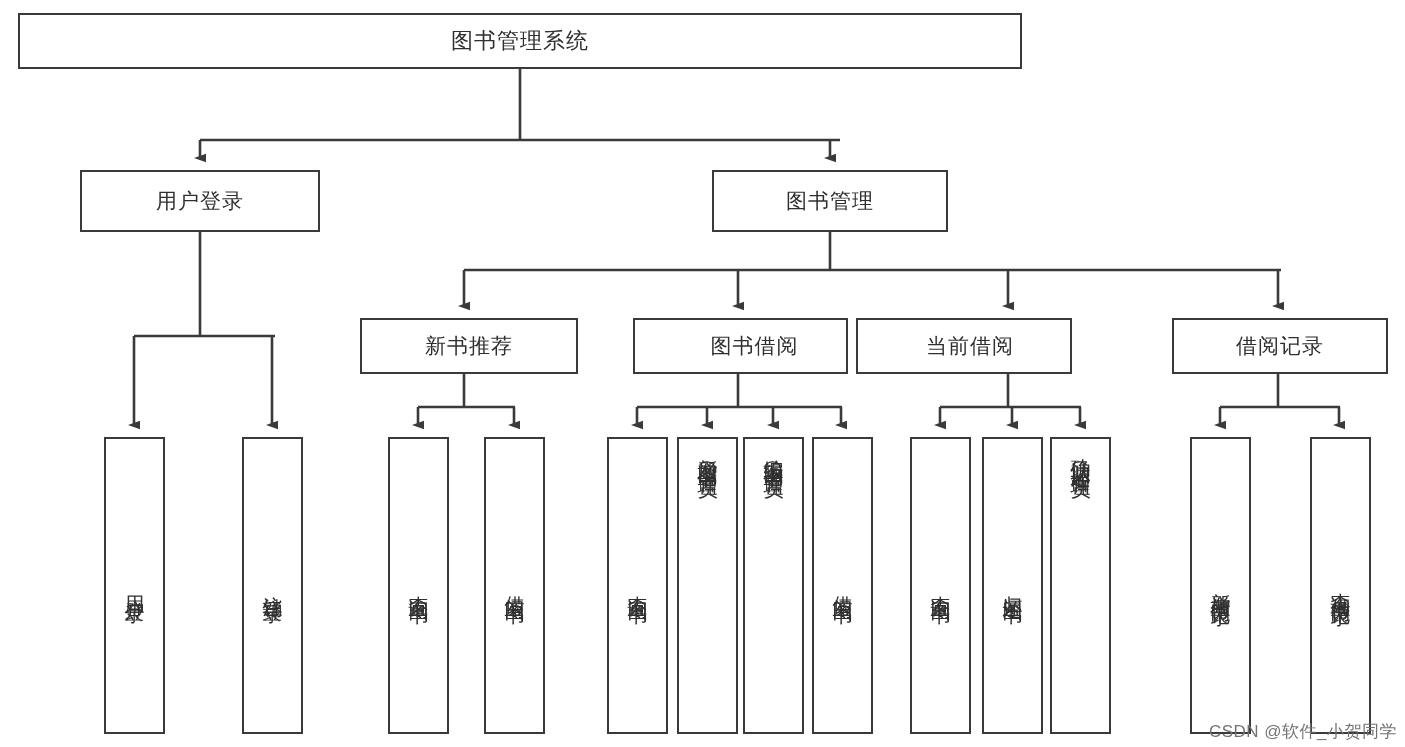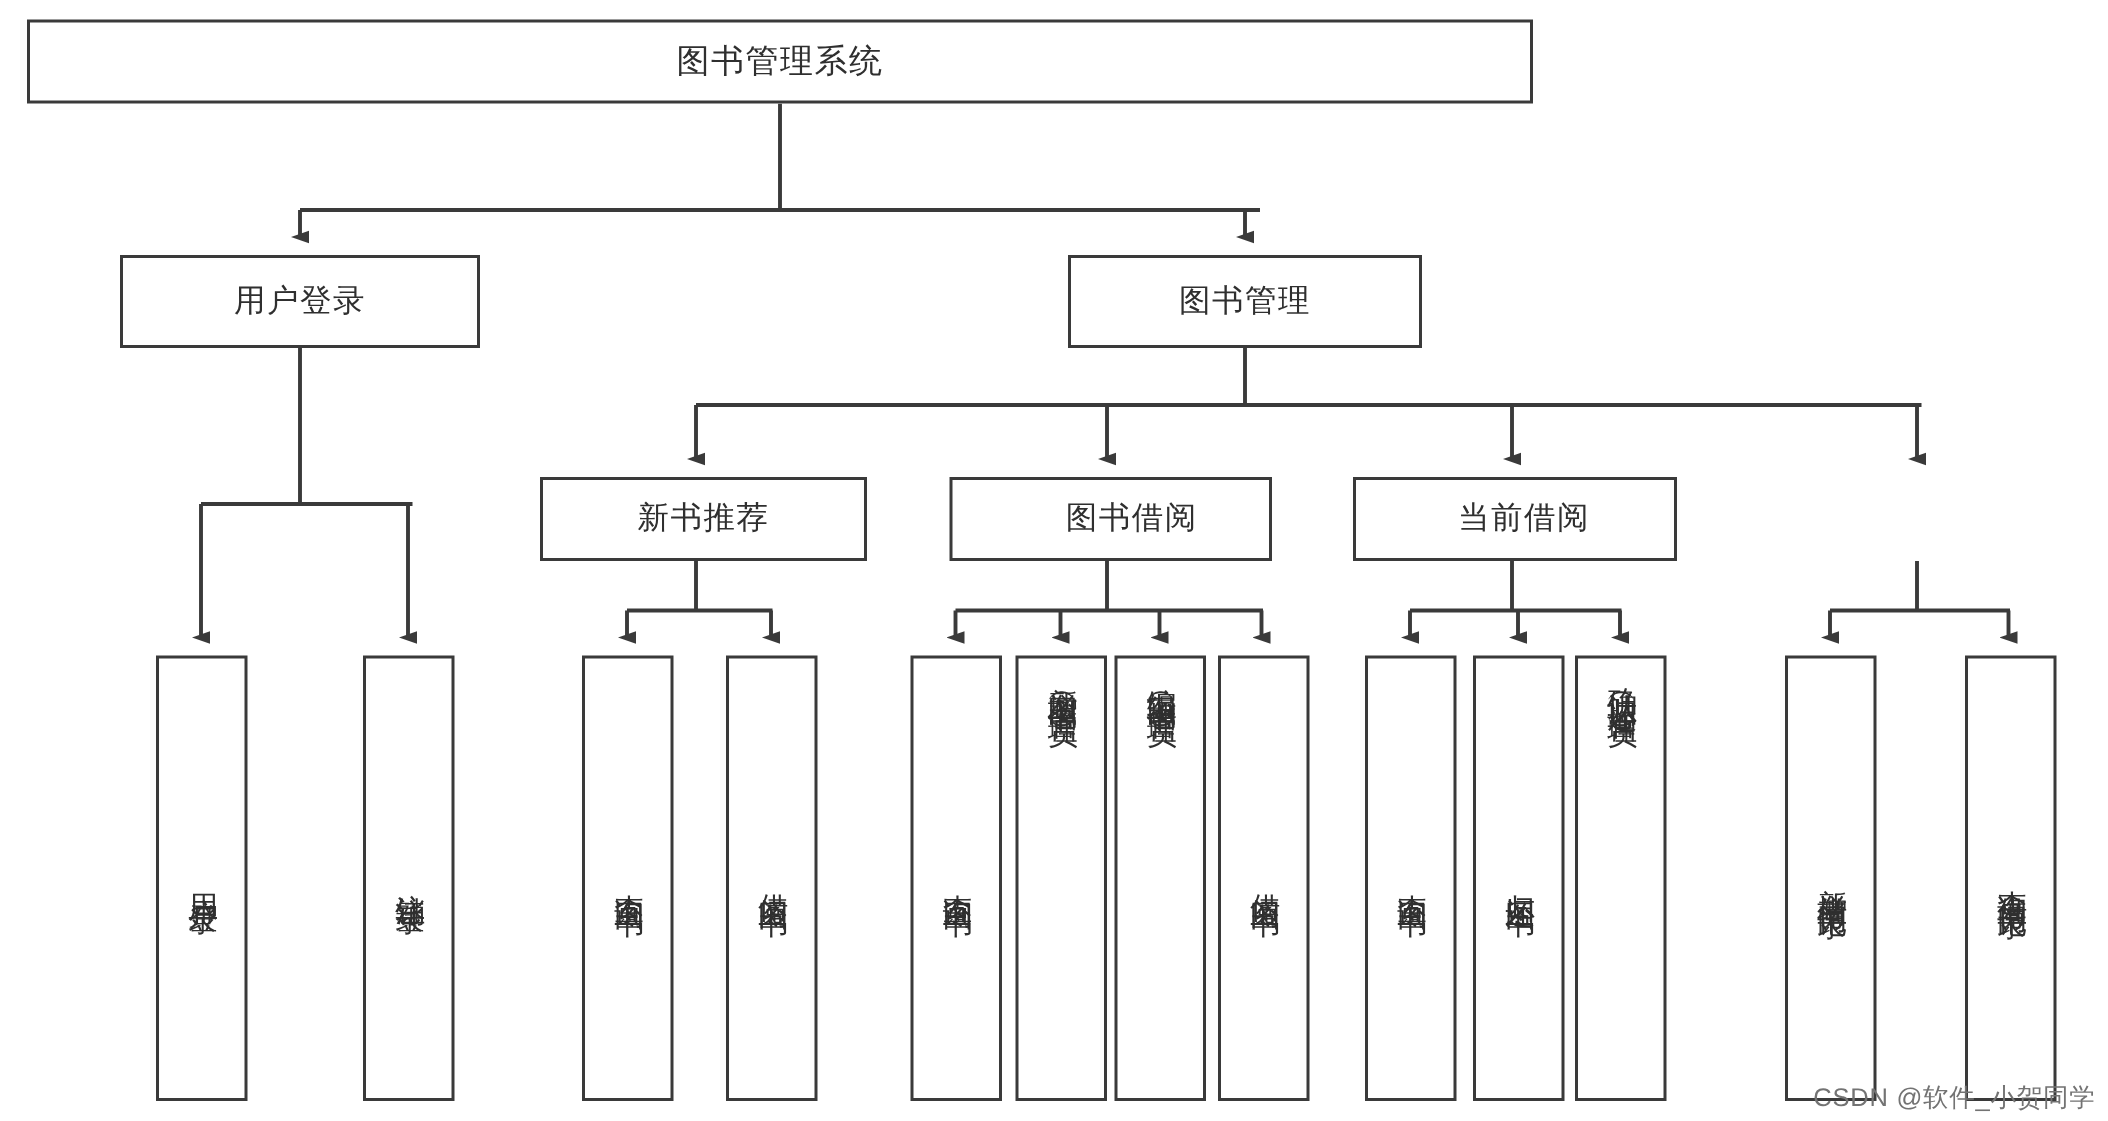--- a/index.html
+++ b/index.html
@@ -122,22 +122,25 @@
   <div class="node-box" style="left:712px;top:170px;width:236px;height:62px;">
     <span class="node-label">图书管理</span>
   </div>
 
   <div class="node-box" style="left:360px;top:318px;width:218px;height:56px;">
     <span class="node-label">新书推荐</span>
   </div>
   <div class="node-box" style="left:633px;top:318px;width:215px;height:56px;padding-left:28px;">
     <span class="node-label">图书借阅</span>
   </div>
-  <div class="node-box" style="left:902px;top:318px;width:216px;height:56px;padding-left:12px;">
+  <div class="node-box" style="left:856px;top:318px;width:216px;height:56px;padding-left:12px;">
     <span class="node-label">当前借阅</span>
+  </div>
+  <div class="node-box" style="left:1172px;top:318px;width:216px;height:56px;">
+    <span class="node-label">借阅记录</span>
   </div>
 
   <div class="node-box node-leaf center-v" style="left:104px;top:437px;width:61px;height:297px;">
     <span class="node-label">用户登录</span>
   </div>
   <div class="node-box node-leaf center-v" style="left:242px;top:437px;width:61px;height:297px;">
     <span class="node-label">注销登录</span>
   </div>
 
   <div class="node-box node-leaf center-v" style="left:388px;top:437px;width:61px;height:297px;">

